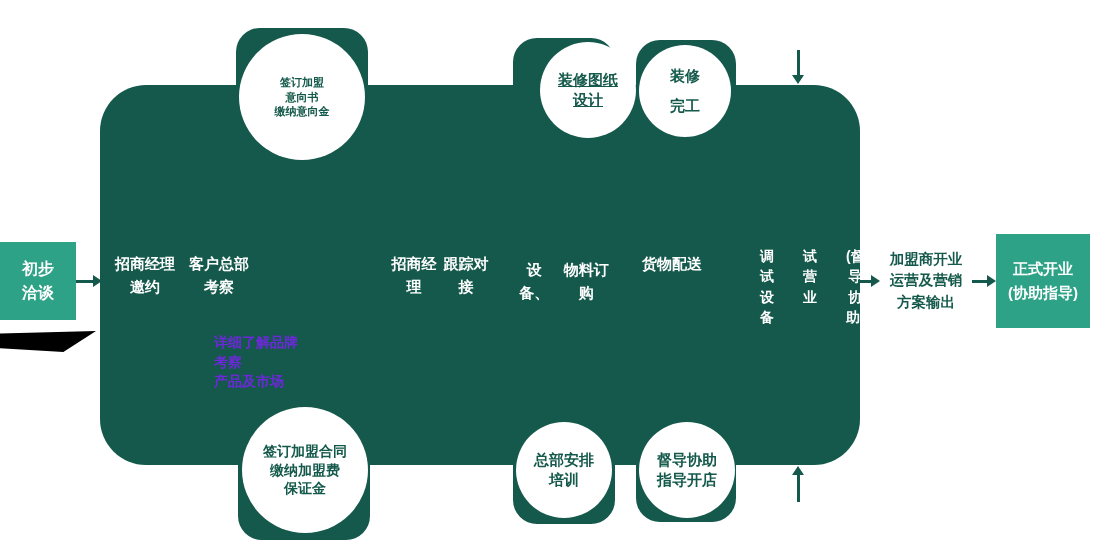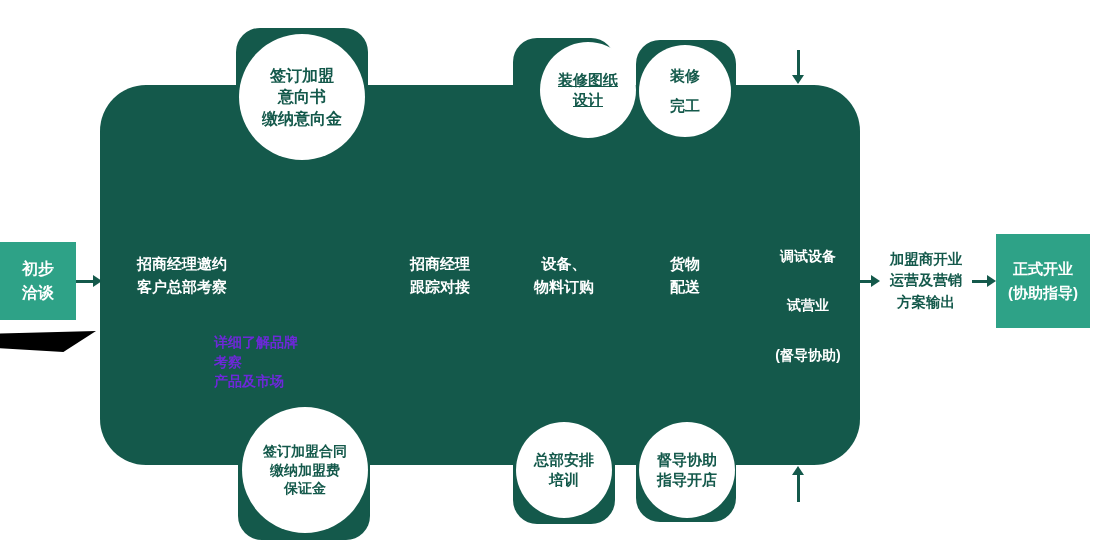--- a/index.html
+++ b/index.html
@@ -12,23 +12,23 @@
         text-align:center; font-weight:700; }
   .teal{ background:var(--teal); color:#fff; }
   .plate{ background:var(--dark); border-radius:46px; }
   .tab{ background:var(--dark); }
   .tab-top{ border-radius:24px 24px 0 0; }
   .tab-bottom{ border-radius:0 0 24px 24px; }
   .circle{ background:#fff; color:var(--dark); border-radius:50%;
            display:flex; flex-direction:column; align-items:center; justify-content:center;
            text-align:center; font-weight:700; font-size:15px; line-height:1.35; }
   .circle.sm{ font-size:15px; }
-  .circle.big{ font-size:16px; }
+  .circle.big{ font-size:11px; }
   .step{ color:#fff; font-weight:700; font-size:15px; line-height:1.5; text-align:center;
-         display:flex; flex-direction:column; }
+         display:flex; flex-direction:row; }
   .step.tight{ font-size:14px; line-height:1.45;gap:29px; }
   .note{ color:#6d28d9; font-weight:700; font-size:14px; line-height:1.4;
          display:flex; flex-direction:column; }
   .outcome{ color:var(--dark); font-weight:700; font-size:14.5px; line-height:1.45; }
   .h-arrow{ display:flex; align-items:center; height:12px; }
   .h-arrow .shaft{ flex:1; height:3px; background:var(--dark); }
   .h-arrow .head{ width:0; height:0; border-top:6px solid transparent;
                   border-bottom:6px solid transparent; border-left:9px solid var(--dark); }
   .v-arrow{ display:flex; flex-direction:column; align-items:center; width:12px; }
   .v-arrow .shaft{ width:3px; flex:1; background:var(--dark); }
@@ -54,21 +54,21 @@
   <div class="abs tab tab-bottom" style="left:636px;top:432px;width:100px;height:90px;"></div>
 
   <div class="abs step" style="left:108px;top:253px;width:148px;">
     <span>招商经理邀约</span>
     <span>客户总部考察</span>
   </div>
   <div class="abs step" style="left:388px;top:253px;width:104px;align-items:center;">
     <span>招商经理</span>
     <span>跟踪对接</span>
   </div>
-  <div class="abs step" style="left:512px;top:253px;width:104px;">
+  <div class="abs step" style="left:512px;top:259px;width:104px;">
     <span>设备、</span>
     <span>物料订购</span>
   </div>
   <div class="abs step" style="left:642px;top:253px;width:86px;">
     <span>货物</span>
     <span>配送</span>
   </div>
   <div class="abs step tight" style="left:760px;top:246px;width:96px;">
     <span>调试设备</span>
     <span>试营业</span>

